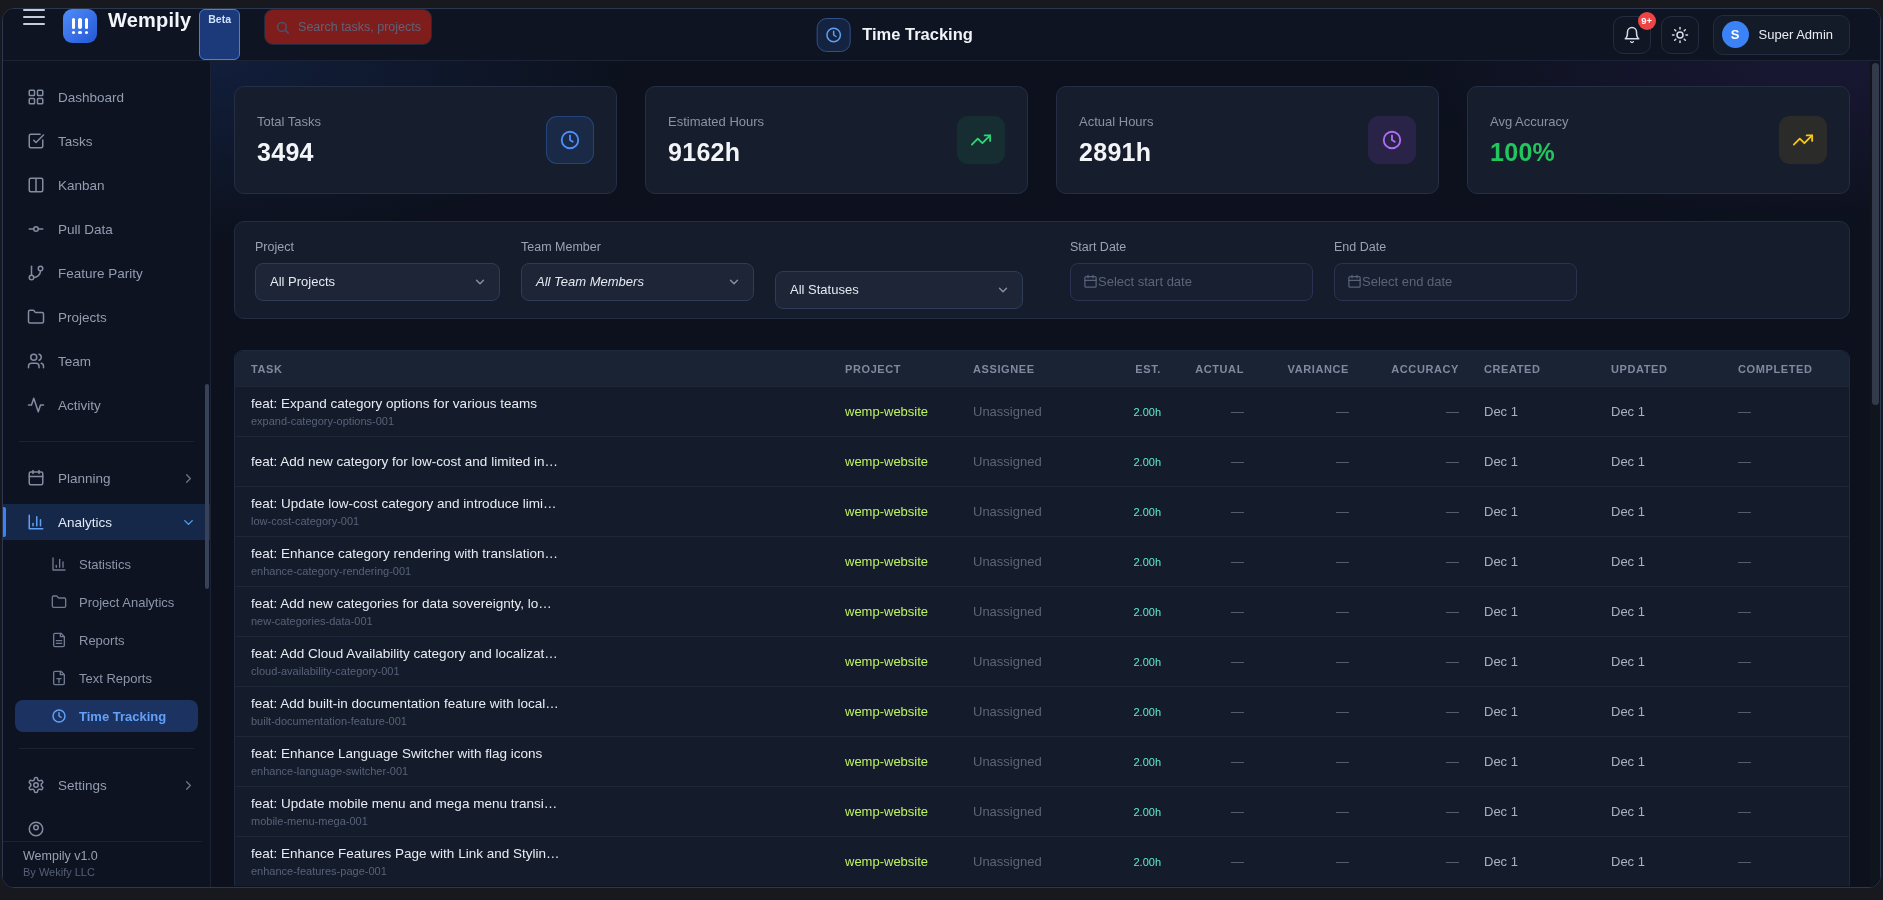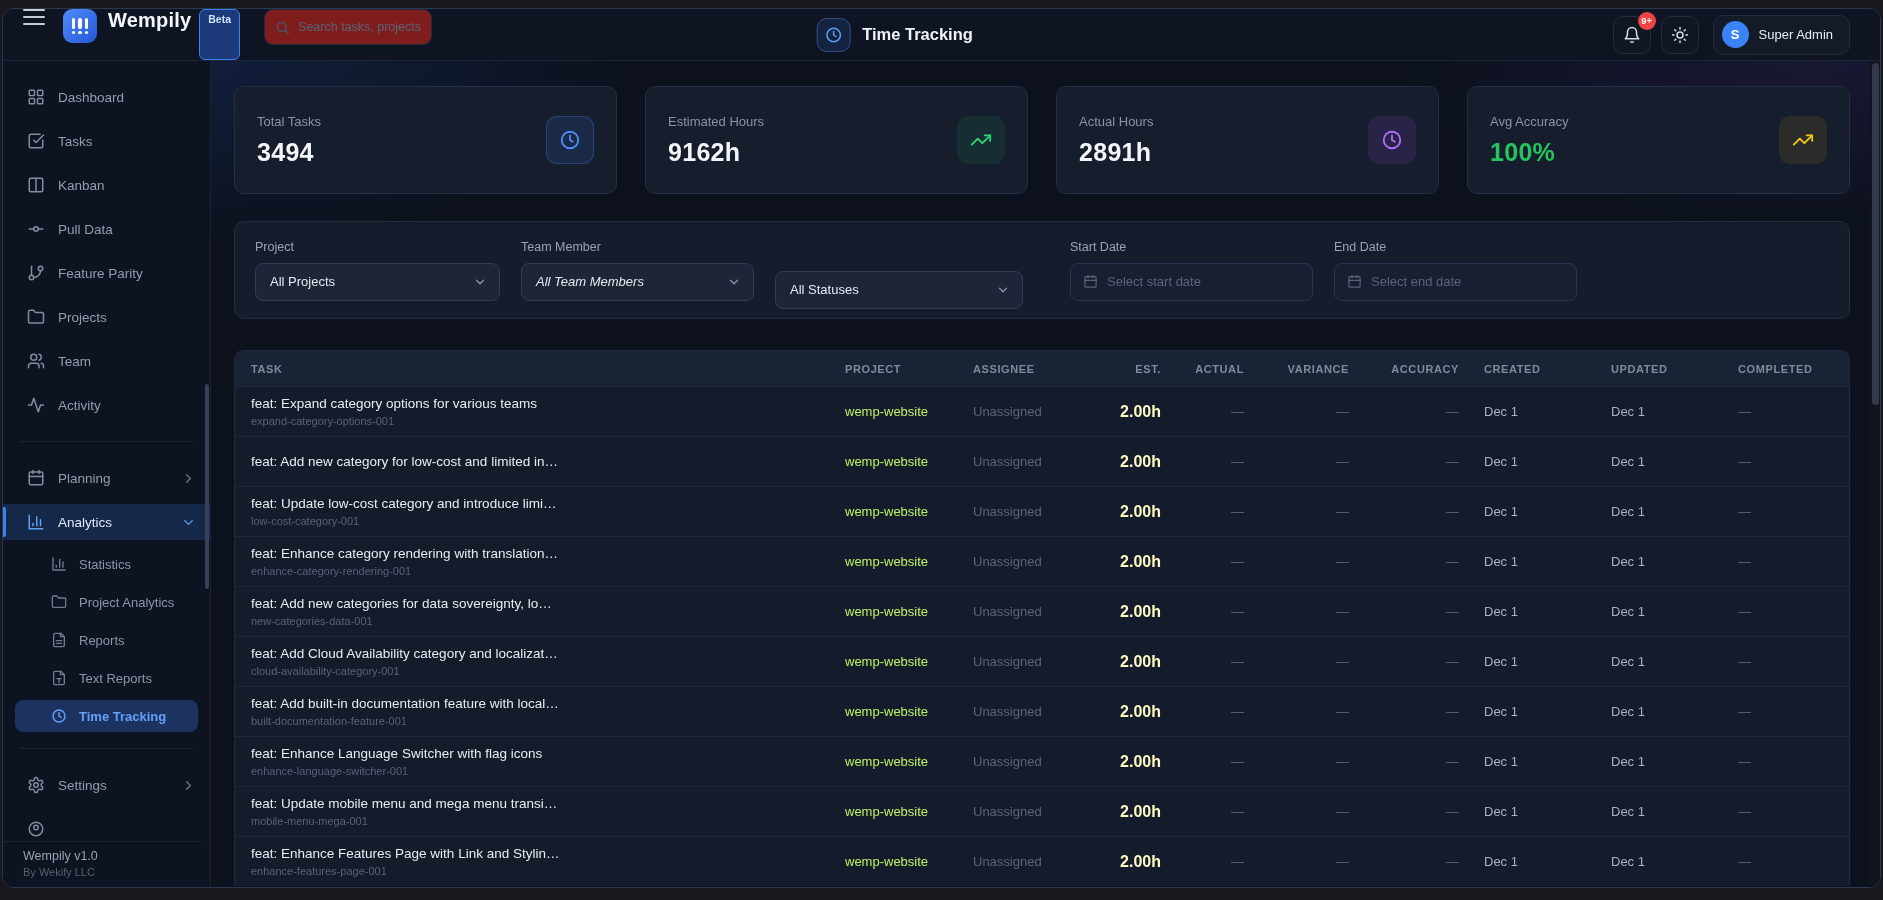--- a/index.html
+++ b/index.html
@@ -96,38 +96,38 @@
   .filters { background:#151c2c; border:1px solid #232d42; border-radius:10px; height:98px;
              display:flex; align-items:center; padding:0 20px; margin-bottom:31px; gap:21px; }
   .f-group { display:flex; flex-direction:column; }
   .f-label { color:#9aa3b5; font-size:12.5px; margin-bottom:9px; }
   .select { height:38px; background:#1d2537; border:1px solid #303b55; border-radius:8px; color:#e5e9f0;
             font-size:13px; display:flex; align-items:center; justify-content:space-between;
             padding:0 12px 0 14px; cursor:pointer; font-family:"Liberation Sans",sans-serif; }
   .select .chev { color:#8a93a6; display:flex; margin-left:10px; }
   .w-project { width:245px; } .w-team { width:233px;font-style:italic; } .w-status { width:248px;margin-top:39px; }
   .date-input { width:243px; height:38px; background:#181f30; border:1px solid #2a3450; border-radius:8px;
-                display:flex; align-items:center; gap:9px; padding:0 12px; color:#5b6478; font-size:13px; cursor:pointer; }
+                display:flex; align-items:center; padding:0 12px; color:#5b6478; font-size:13px; cursor:pointer; }
   .ml-lg { margin-left:26px; }
 
   
   .table { border-radius:9px 9px 0 0; overflow:hidden; border:1px solid #1f2940; border-bottom:none; }
   .t-head, .t-row { display:grid;
       grid-template-columns: minmax(0,1fr) 128px 126px 62px 83px 105px 110px 127px 127px 120px;
       align-items:center; padding:0 16px; }
   .t-head { height:35px; background:#1a2334; }
   .th { color:#808a9e; font-size:11px; font-weight:bold; letter-spacing:.6px; }
   .t-row { height:50px; background:#141b2a; border-top:1px solid #1d2738; cursor:pointer; }
   .c-right { text-align:right; }
   .c-pad { padding-left:25px; }
   .task-title { color:#e8ecf2; font-size:13.5px; white-space:nowrap; overflow:hidden; text-overflow:ellipsis; }
   .task-slug { color:#58627a; font-size:11px; margin-top:4px; white-space:nowrap; overflow:hidden; }
   .cell-project { color:#bef264; font-size:13px; font-weight:500; }
   .cell-assignee { color:#5c6578; font-size:13px; }
-  .cell-est { color:#fef9c3; font-size:16px; font-weight:700; }
+  .cell-est { color:#5eead4; font-size:11px; font-weight:400; }
   .cell-dash { color:#5c6578; font-size:13px; }
   .cell-date { color:#a9b1c3; font-size:13px; }
   .task-cell { min-width:0; padding-right:14px; }
 </style>
 </head>
 <body>
 
 <div class="app">
 
   <div class="header">

